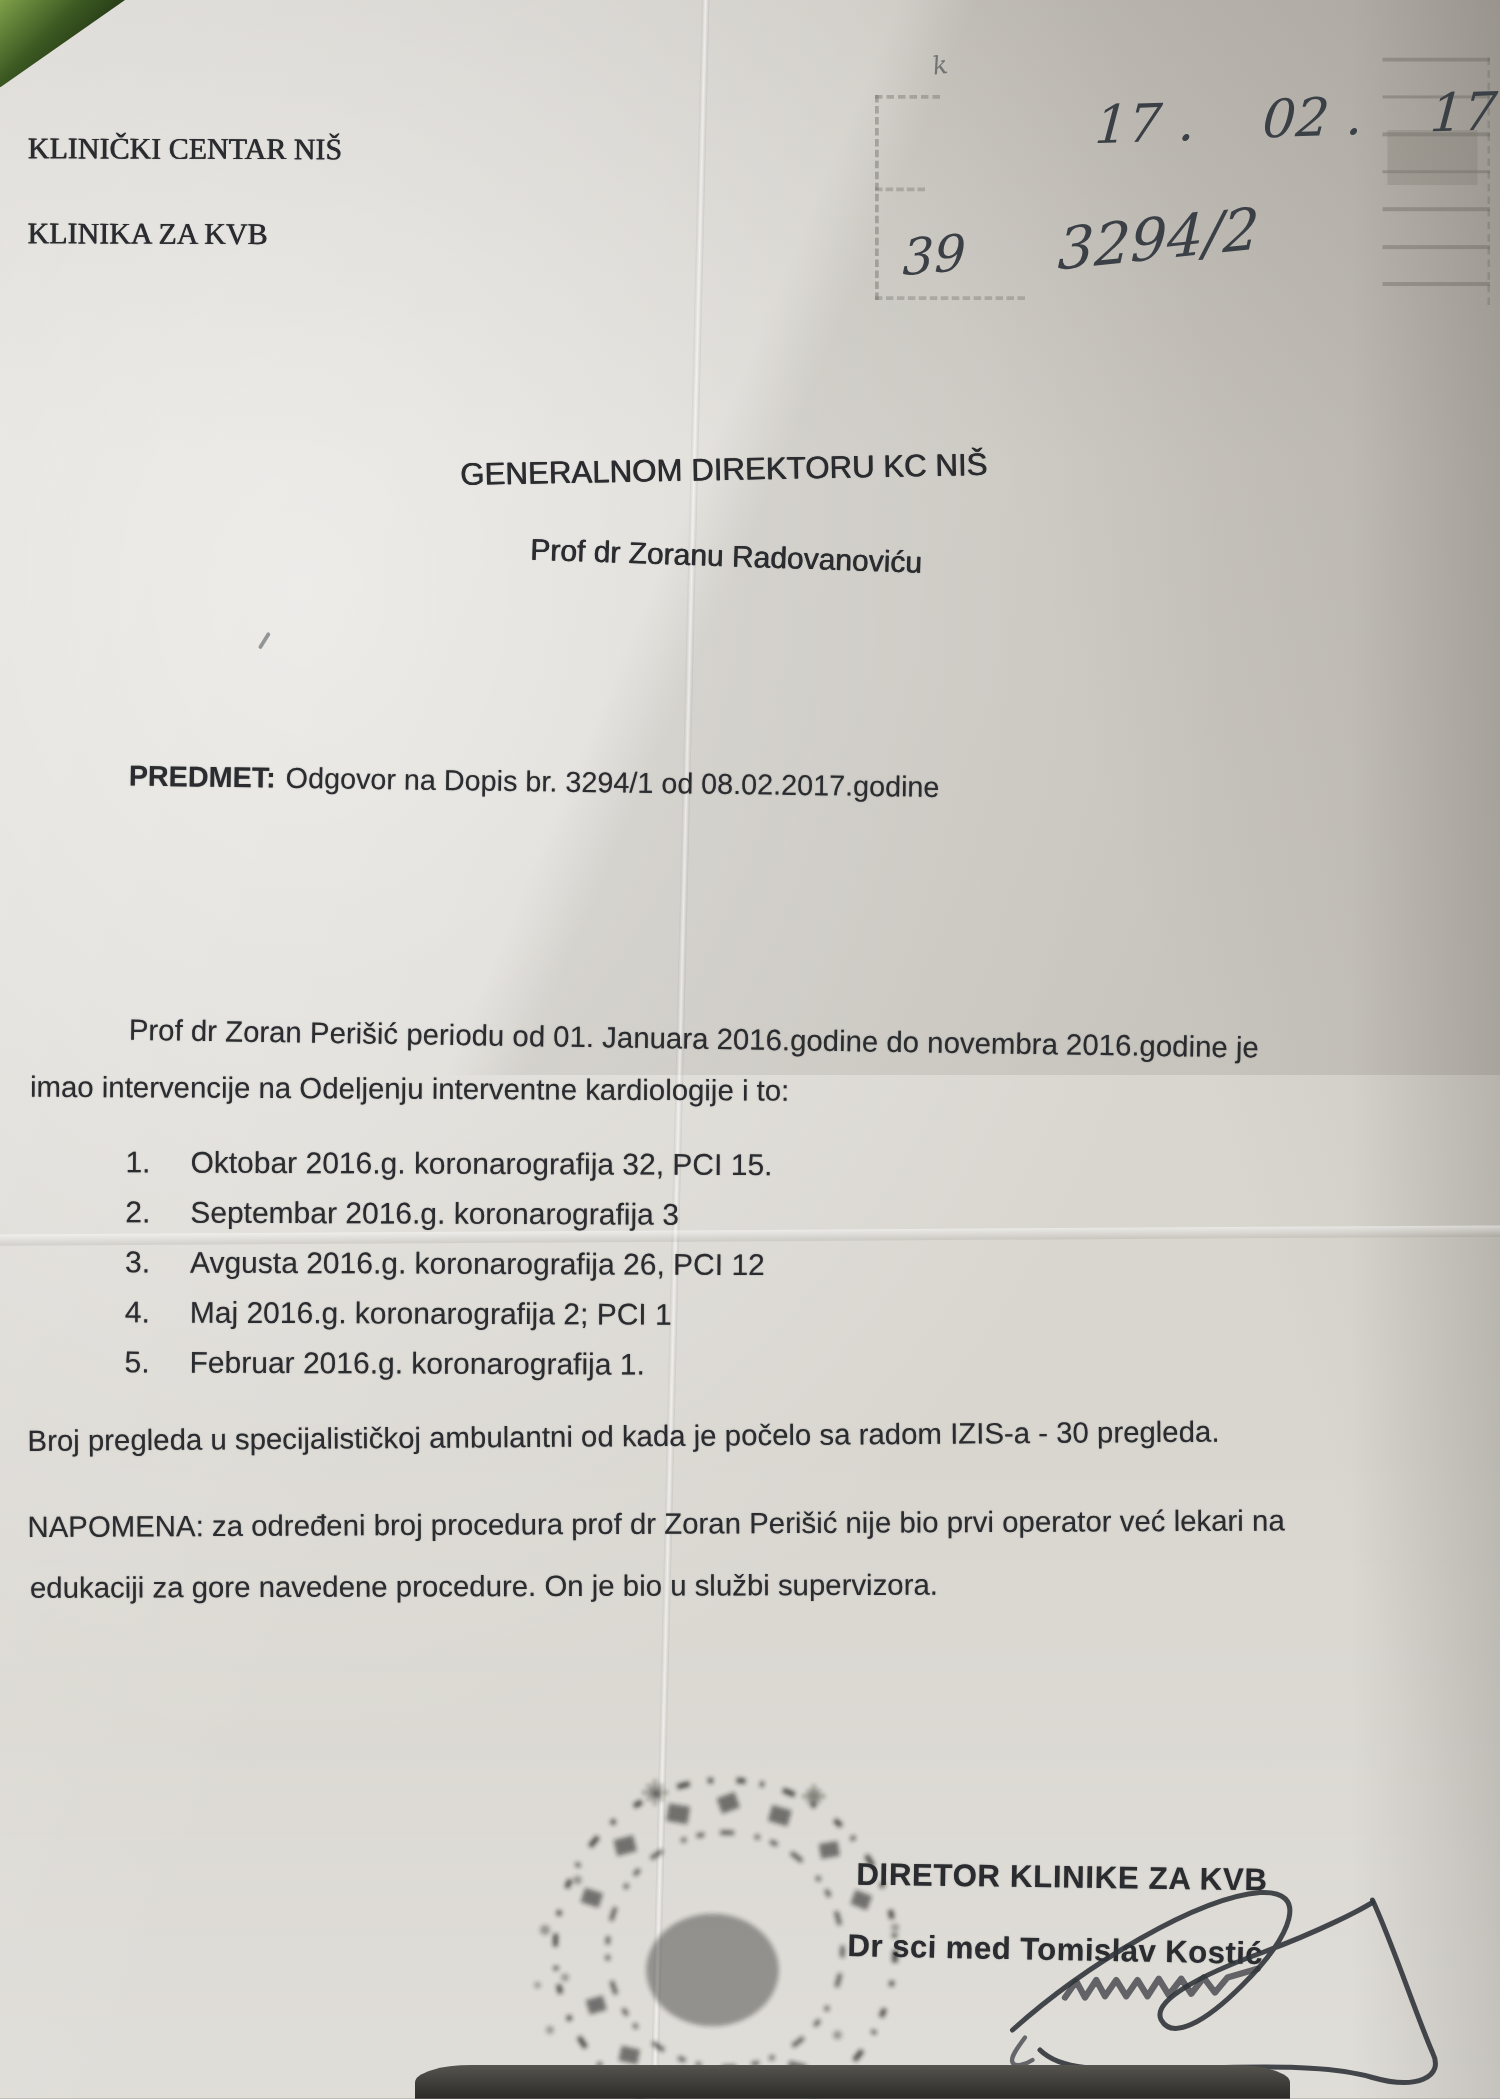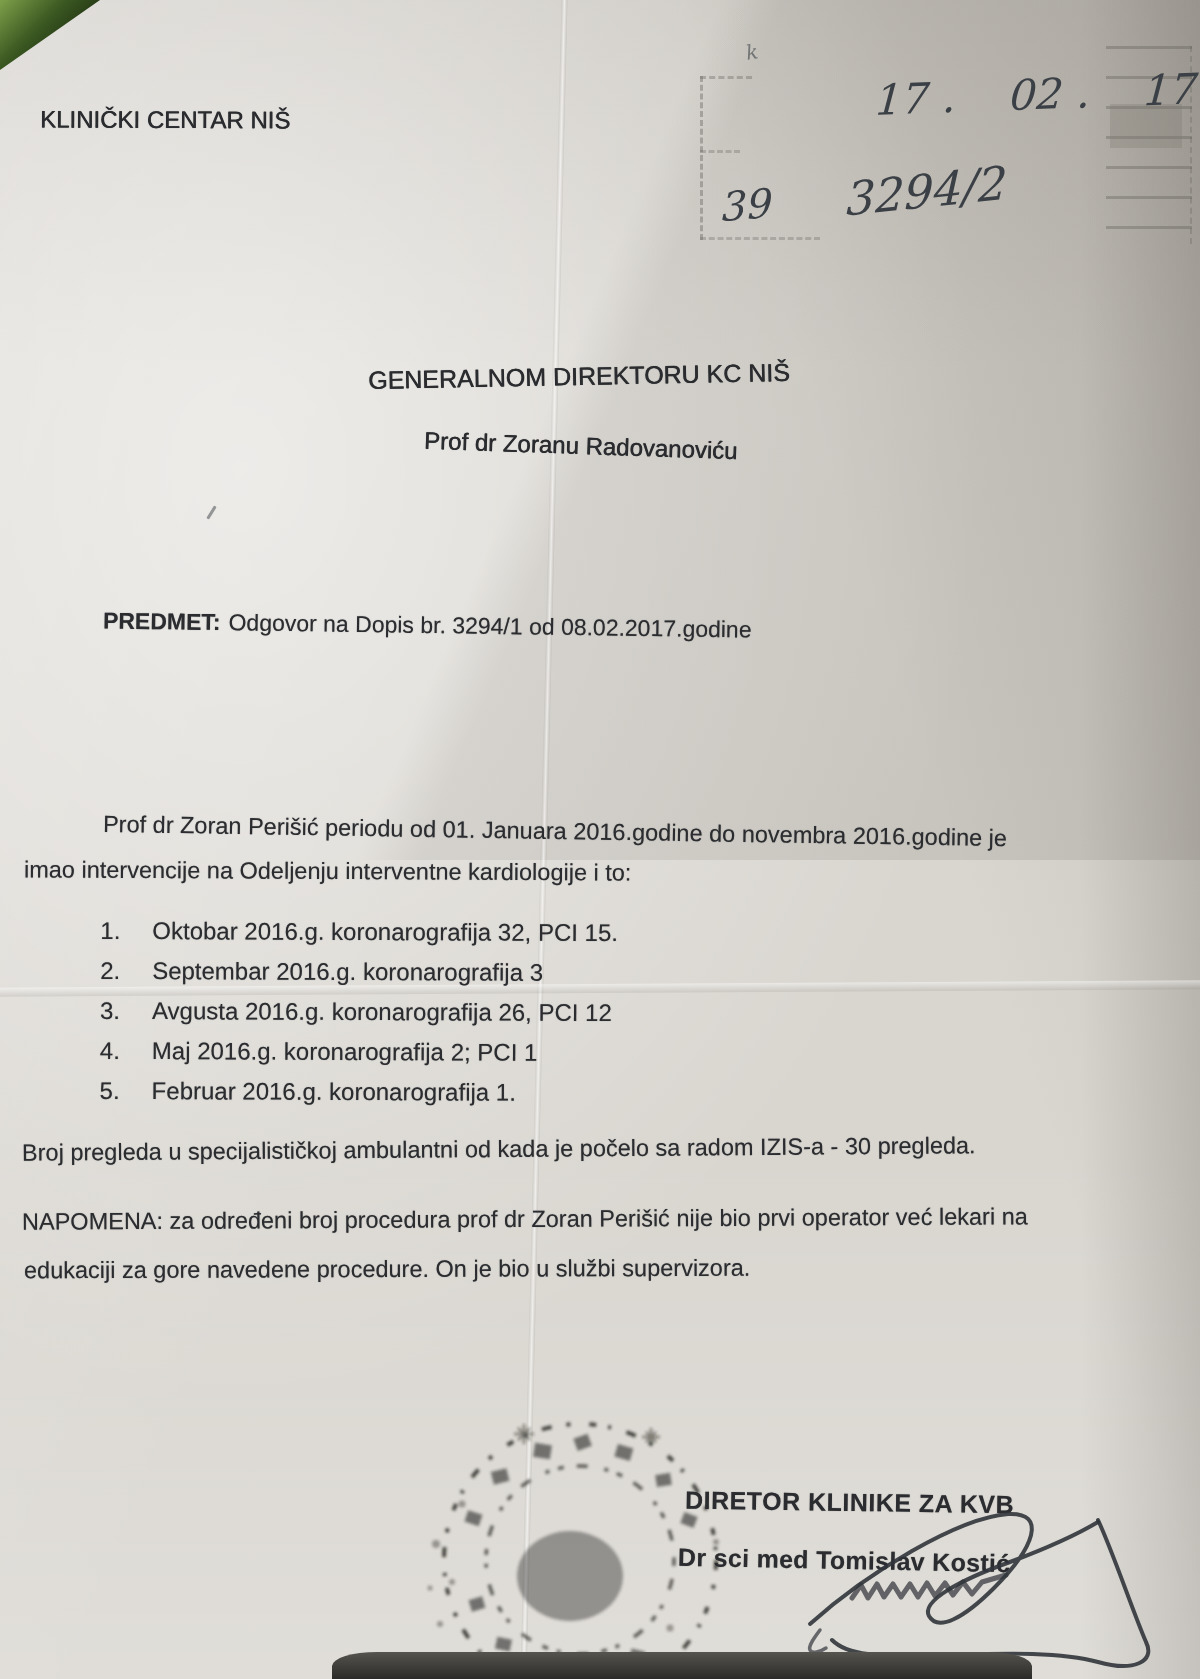--- a/index.html
+++ b/index.html
@@ -21,21 +21,21 @@
   .fold-v{position:absolute;left:541px;top:-10px;width:6px;height:1700px;transform:rotate(1.4deg);pointer-events:none;
     background:linear-gradient(to right, rgba(100,94,86,.10), rgba(255,255,255,.55) 50%, rgba(100,94,86,.13));}
   .fold-h{position:absolute;left:0;top:984px;width:1200px;height:9px;transform:rotate(-.35deg);pointer-events:none;
     background:linear-gradient(to bottom, rgba(255,255,255,.45), rgba(88,82,74,.12));}
   .bottom-gap{position:absolute;left:332px;top:1652px;width:700px;height:27px;
     background:linear-gradient(to bottom,#56544e,#2b2a28);
     border-top-left-radius:45px 14px;border-top-right-radius:45px 14px;}
   .print{position:absolute;color:#2a2c2f;text-shadow:0 0 1px rgba(42,44,47,.5);white-space:nowrap;}
   .semi{text-shadow:.5px 0 currentColor, 0 0 1px rgba(42,44,47,.4);}
   .hand{position:absolute;font-family:"DejaVu Serif",serif;font-style:italic;color:#3b4046;white-space:nowrap;}
-  .hdr{left:40px;top:86px;font-size:24px;line-height:68px;transform:rotate(.2deg);}
+  .hdr{left:22px;top:86px;font-size:24px;line-height:68px;transform:rotate(.2deg);font-family:Liberation Serif, serif;}
   .recip1{left:368px;top:362px;font-size:25px;transform:rotate(-1.1deg);}
   .recip2{left:424px;top:432px;font-size:24px;transform:rotate(1.9deg);}
   .subject{left:103px;top:612px;font-size:23px;transform:rotate(.8deg);}
   .subject .lbl{font-weight:bold;margin-right:8px;}
   .intro1{left:103px;top:818px;font-size:23.5px;transform:rotate(.9deg);}
   .intro2{left:24px;top:858px;font-size:23.5px;transform:rotate(.3deg);}
   ol.ivlist{position:absolute;left:96px;top:912px;margin:0;padding:0;list-style:none;
     counter-reset:it;transform:rotate(.25deg);}
   ol.ivlist li{position:relative;counter-increment:it;padding-left:56px;font-size:24px;line-height:40px;
     color:#2a2c2f;text-shadow:0 0 1px rgba(42,44,47,.5);white-space:nowrap;}
@@ -70,20 +70,21 @@
 <div class="photo">
 
   <div class="shade-tr"></div>
   <div class="shade-right"></div>
   <div class="leaf"></div>
   <div class="fold-v"></div>
   <div class="fold-h"></div>
 
   <div class="print hdr semi">
     <div>KLINIČKI CENTAR NIŠ</div>
+    <div>KLINIKA ZA KVB</div>
   </div>
 
   <div class="reg-left"></div>
   <div class="reg-mid"></div>
   <div class="reg-right"></div>
   <div class="hand hand-k">k</div>
   <div class="hand hand-date">
     <span>17 .</span>
     <span>02 .</span>
     <span>17</span>

